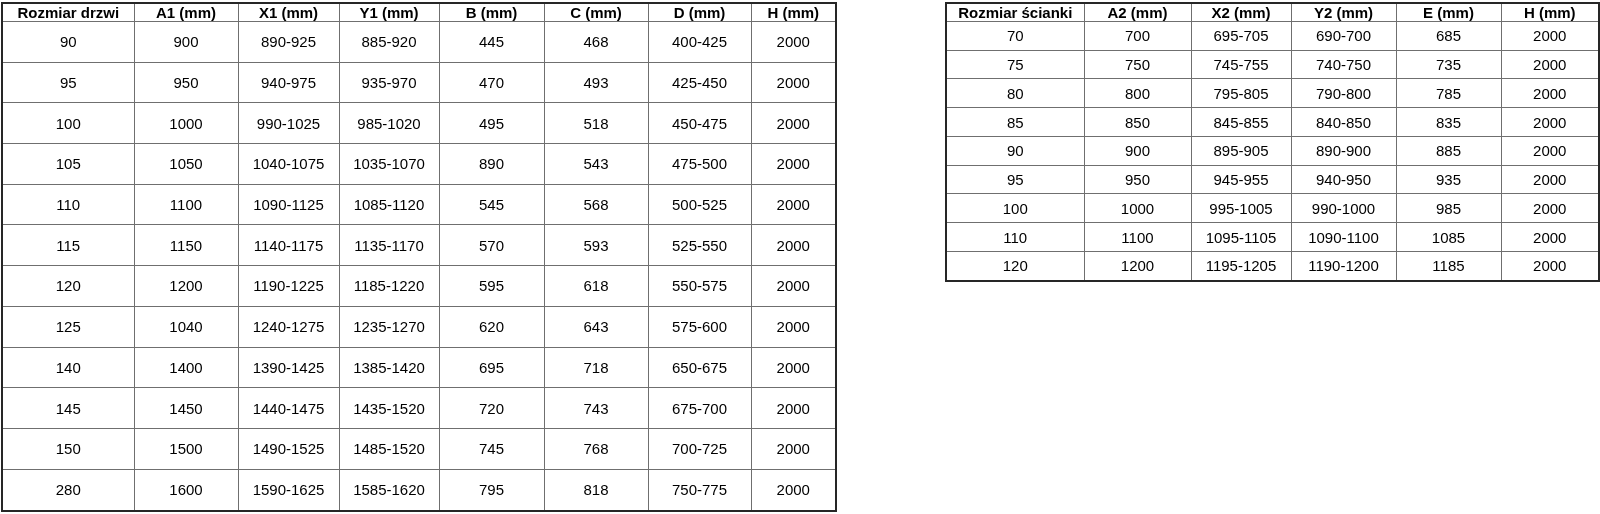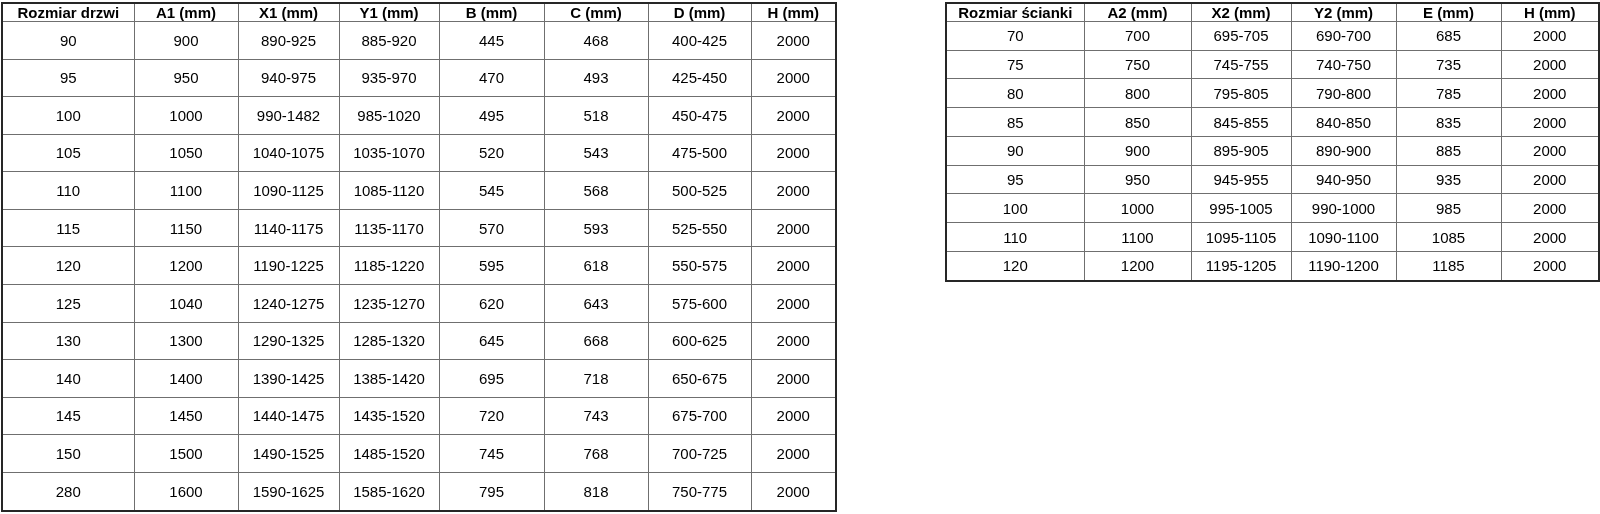--- a/index.html
+++ b/index.html
@@ -98,33 +98,33 @@
           <td>940-975</td>
           <td>935-970</td>
           <td>470</td>
           <td>493</td>
           <td>425-450</td>
           <td>2000</td>
         </tr>
         <tr>
           <td>100</td>
           <td>1000</td>
-          <td>990-1482</td>
+          <td>990-1025</td>
           <td>985-1020</td>
           <td>495</td>
           <td>518</td>
           <td>450-475</td>
           <td>2000</td>
         </tr>
         <tr>
           <td>105</td>
           <td>1050</td>
           <td>1040-1075</td>
           <td>1035-1070</td>
-          <td>520</td>
+          <td>890</td>
           <td>543</td>
           <td>475-500</td>
           <td>2000</td>
         </tr>
         <tr>
           <td>110</td>
           <td>1100</td>
           <td>1090-1125</td>
           <td>1085-1120</td>
           <td>545</td>
@@ -153,30 +153,20 @@
           <td>2000</td>
         </tr>
         <tr>
           <td>125</td>
           <td>1040</td>
           <td>1240-1275</td>
           <td>1235-1270</td>
           <td>620</td>
           <td>643</td>
           <td>575-600</td>
-          <td>2000</td>
-        </tr>
-        <tr>
-          <td>130</td>
-          <td>1300</td>
-          <td>1290-1325</td>
-          <td>1285-1320</td>
-          <td>645</td>
-          <td>668</td>
-          <td>600-625</td>
           <td>2000</td>
         </tr>
         <tr>
           <td>140</td>
           <td>1400</td>
           <td>1390-1425</td>
           <td>1385-1420</td>
           <td>695</td>
           <td>718</td>
           <td>650-675</td>

